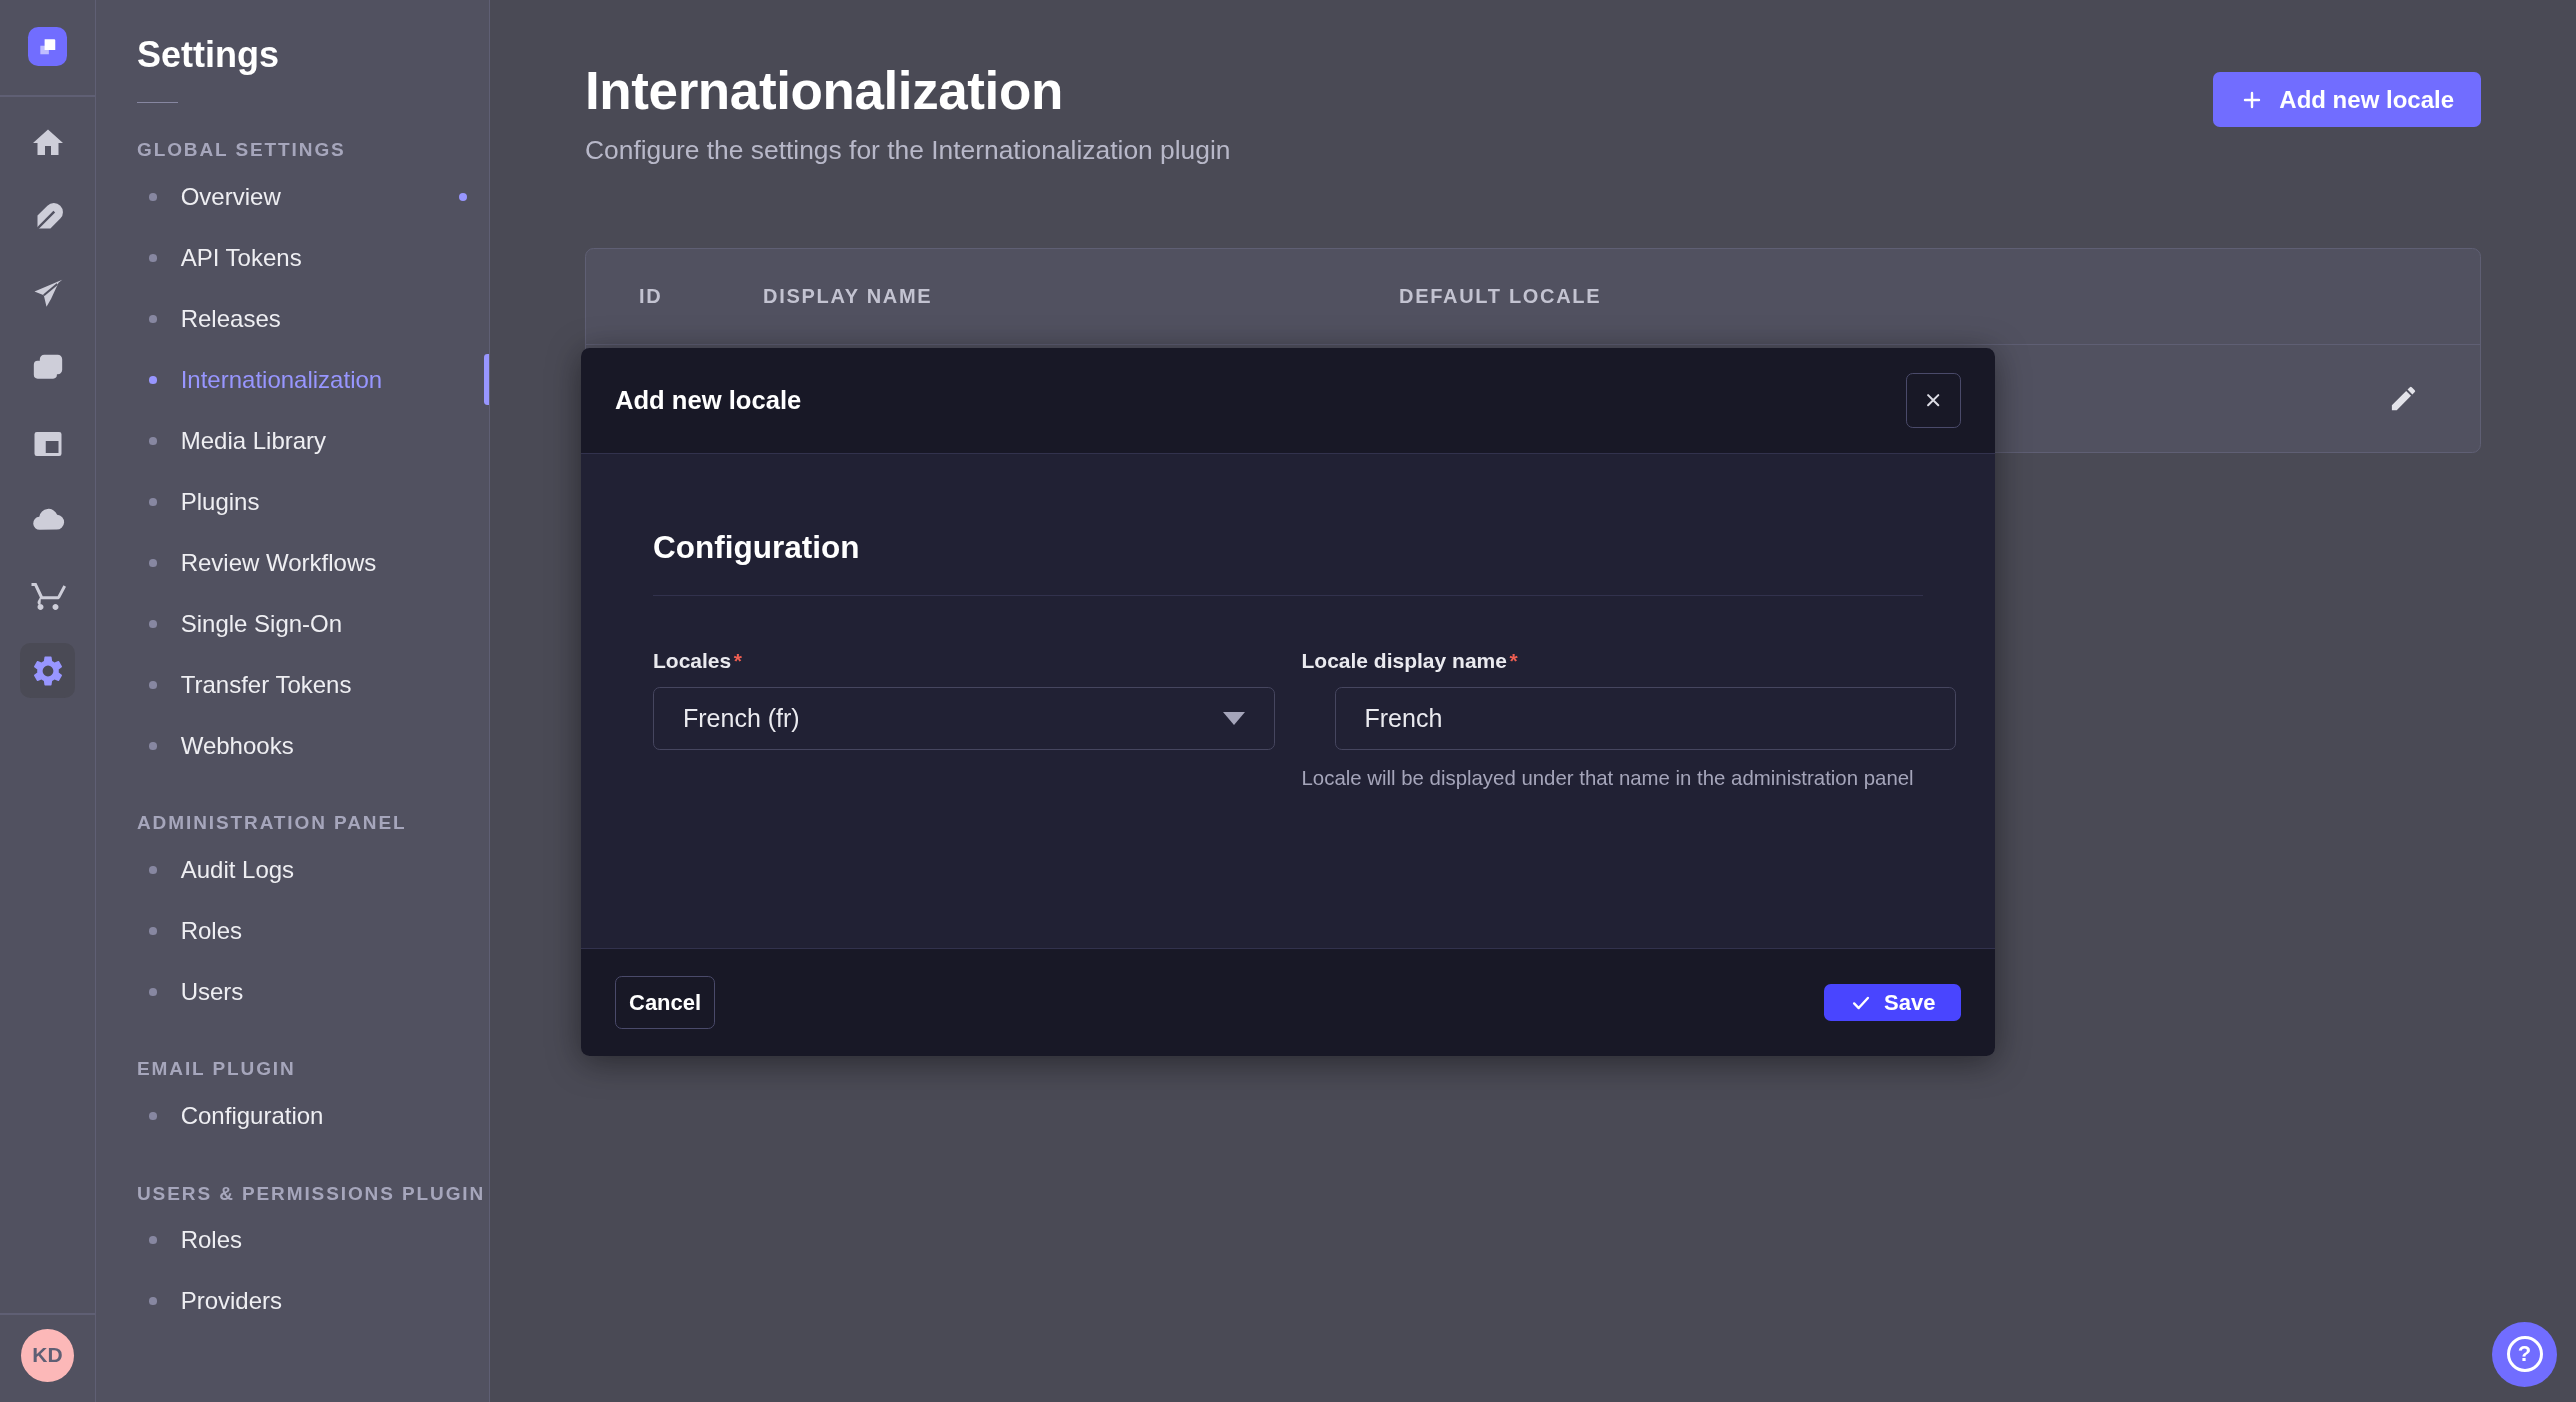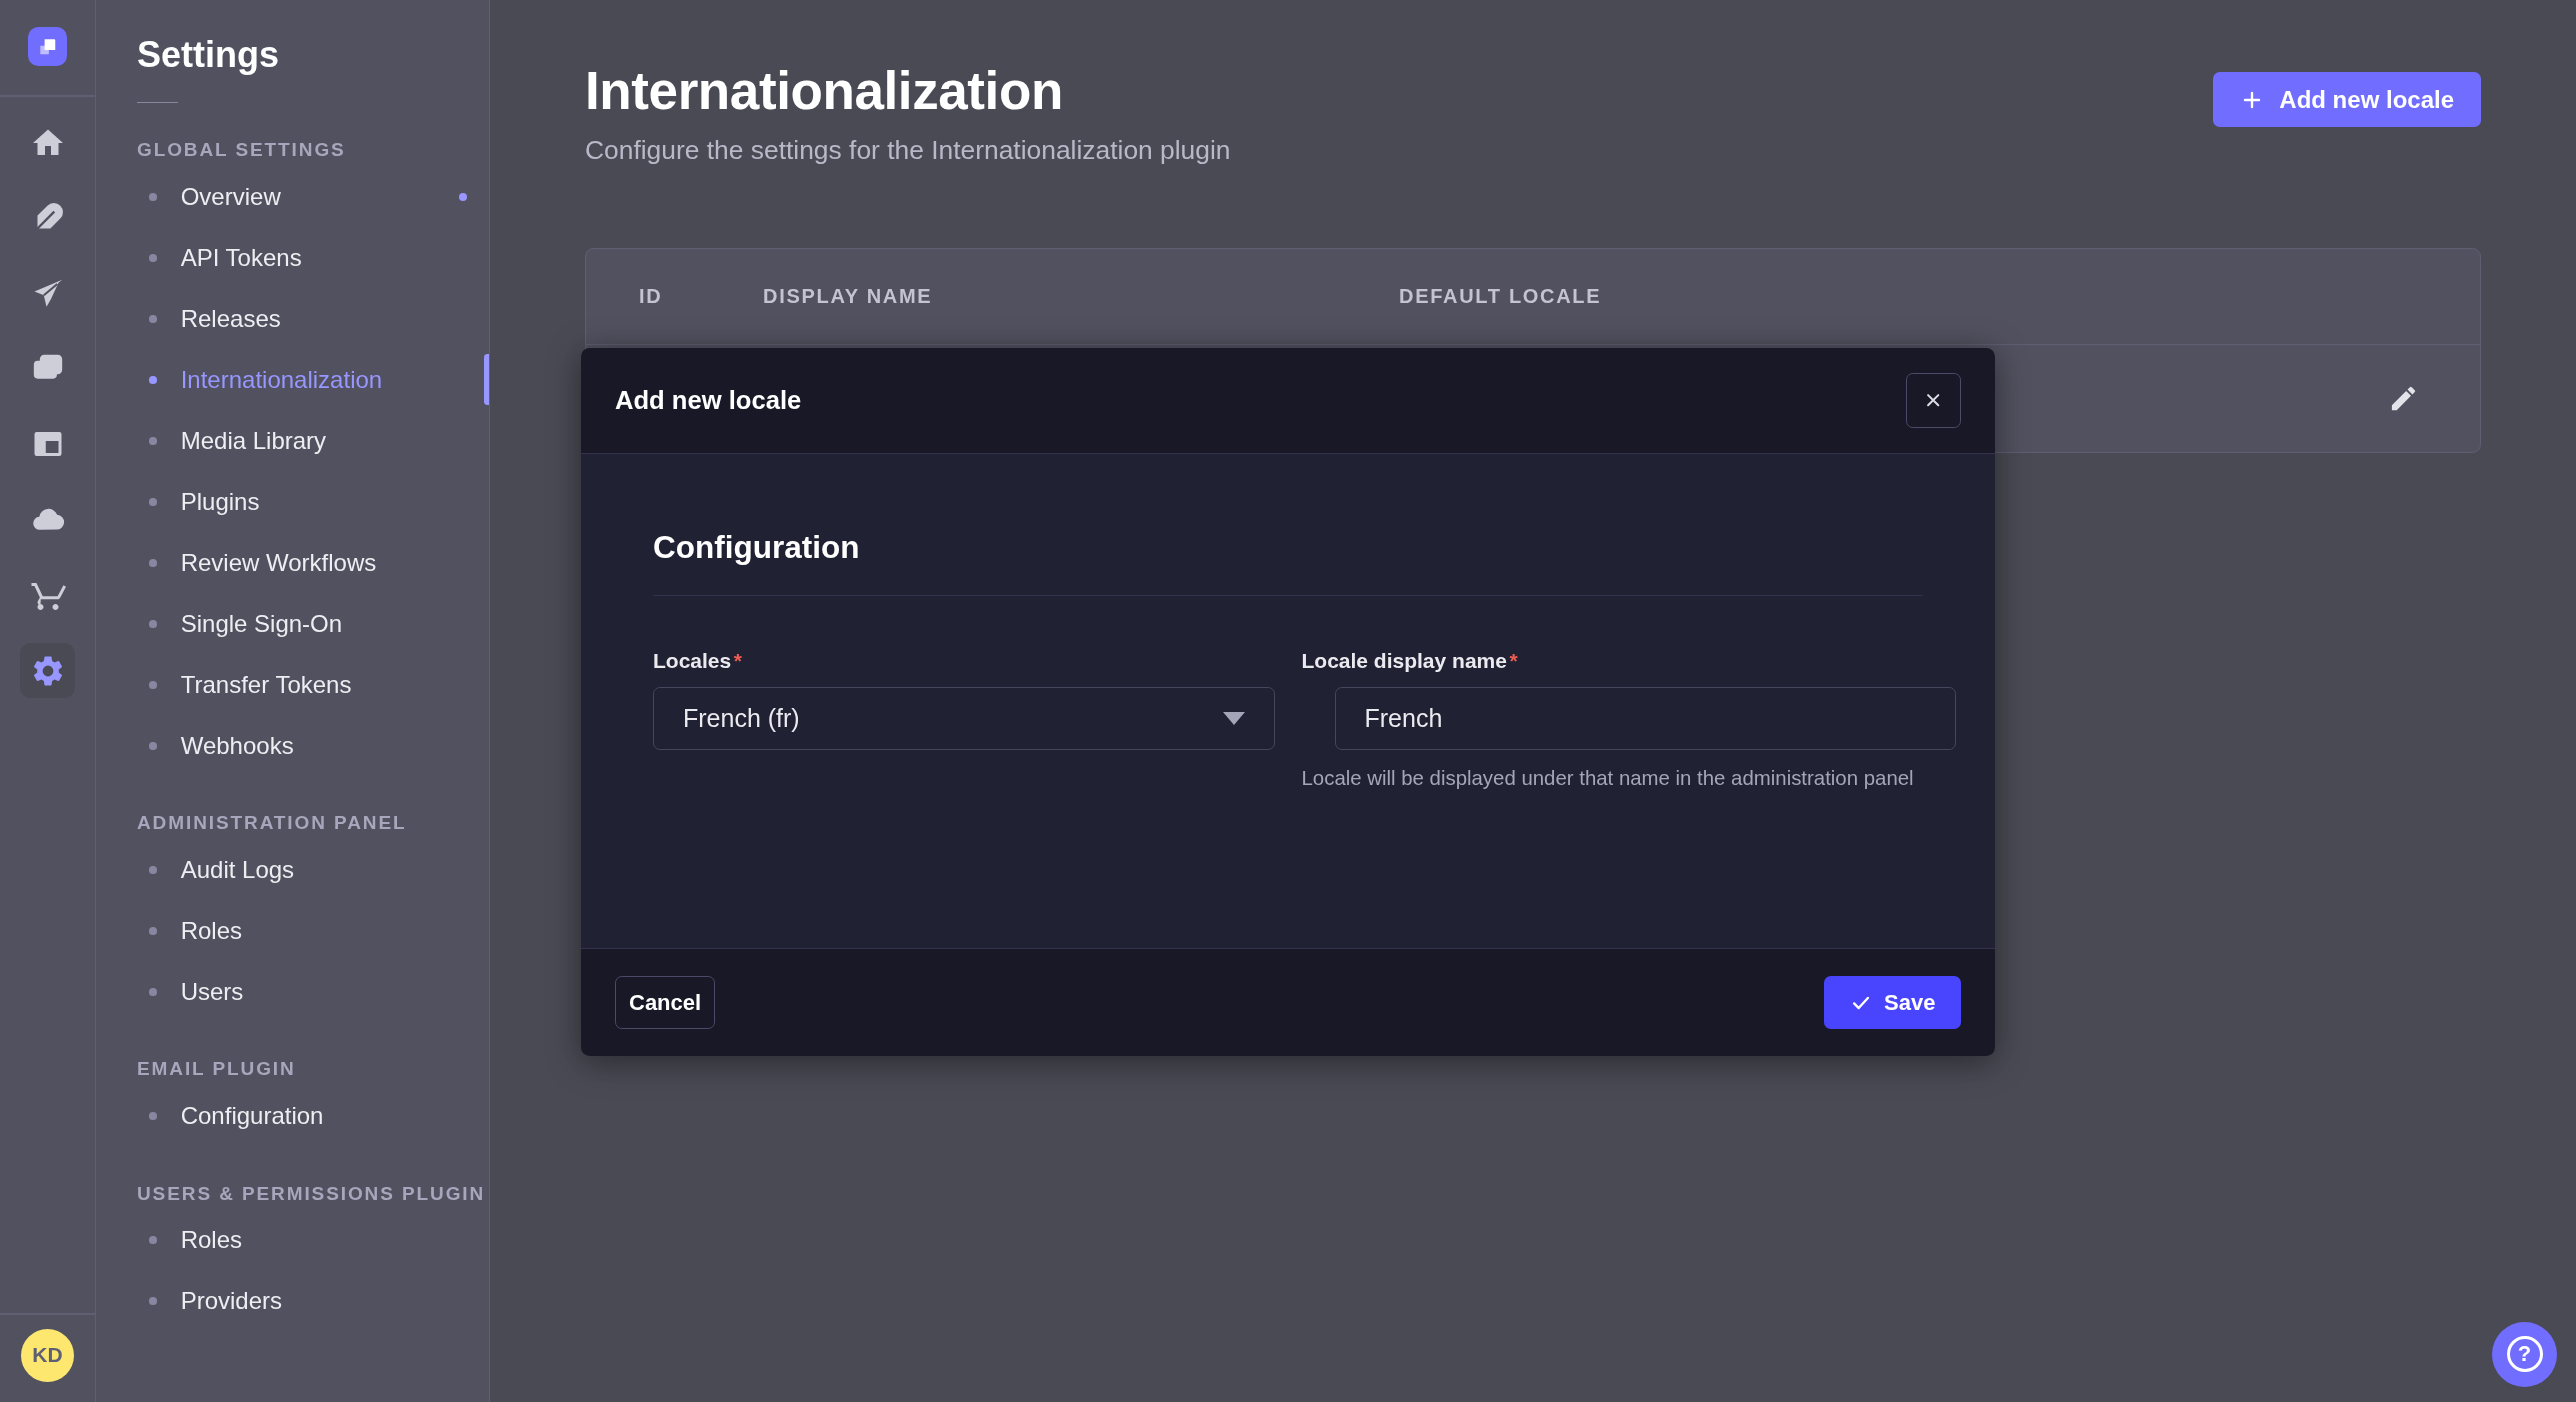--- a/index.html
+++ b/index.html
@@ -26,21 +26,21 @@
   .nav-icons { list-style:none; margin-top:8.5px; width:100%; display:flex; flex-direction:column; align-items:center; }
   .nav-btn {
     width:55px; height:55px; margin:10.2px 0; border-radius:10.2px;
     display:flex; align-items:center; justify-content:center; cursor:pointer;
   }
   .nav-btn svg { width:36px; height:36px; fill:#c0c0cf; }
   .nav-btn.active { background:#181826; }
   .nav-btn.active svg { fill:#7b79ff; }
   .nav-spacer { flex:1; }
   .avatar {
-    width:53px; height:53px; border-radius:50%; background:#fde047;
+    width:53px; height:53px; border-radius:50%; background:#fca5a5;
     color:#32324d; font-weight:700; font-size:21px;
     display:flex; align-items:center; justify-content:center;
     margin:13.6px 0 20.4px 0; cursor:pointer;
   }
 
   
   .sub-nav {
     width:394px; background:#212134; border-right:1.7px solid #32324d;
     padding-top:34px; flex-shrink:0; position:relative; overflow:hidden;
   }
@@ -153,21 +153,21 @@
   .hint { margin-top:13.6px; font-size:20.4px; line-height:30px; color:#a5a5ba; }
 
   .modal-footer {
     height:108px; background:#181826; border-top:1.7px solid #32324d;
     display:flex; align-items:center; justify-content:space-between; padding:0 34px;
   }
   .ghost-btn {
     height:53px; padding:0 13px; background:#181826; border:1.7px solid #4a4a6a; border-radius:6.8px;
     color:#ffffff; font-size:22px; font-weight:600; font-family:inherit; cursor:pointer;
   }
-  .primary-btn.save-btn { height:53px; font-size:22px; gap:12px; padding:0 25.6px; }
+  .primary-btn.save-btn { height:37px; font-size:22px; gap:12px; padding:0 25.6px; }
 
   
   .help-btn {
     position:fixed; right:19px; bottom:15.3px; width:65px; height:65px; border-radius:50%;
     background:#4945ff; border:none; display:flex; align-items:center; justify-content:center;
     cursor:pointer; z-index:10;
   }
   .q-ring {
     width:36px; height:36px; border:3.4px solid #ffffff; border-radius:50%;
     display:flex; align-items:center; justify-content:center;

